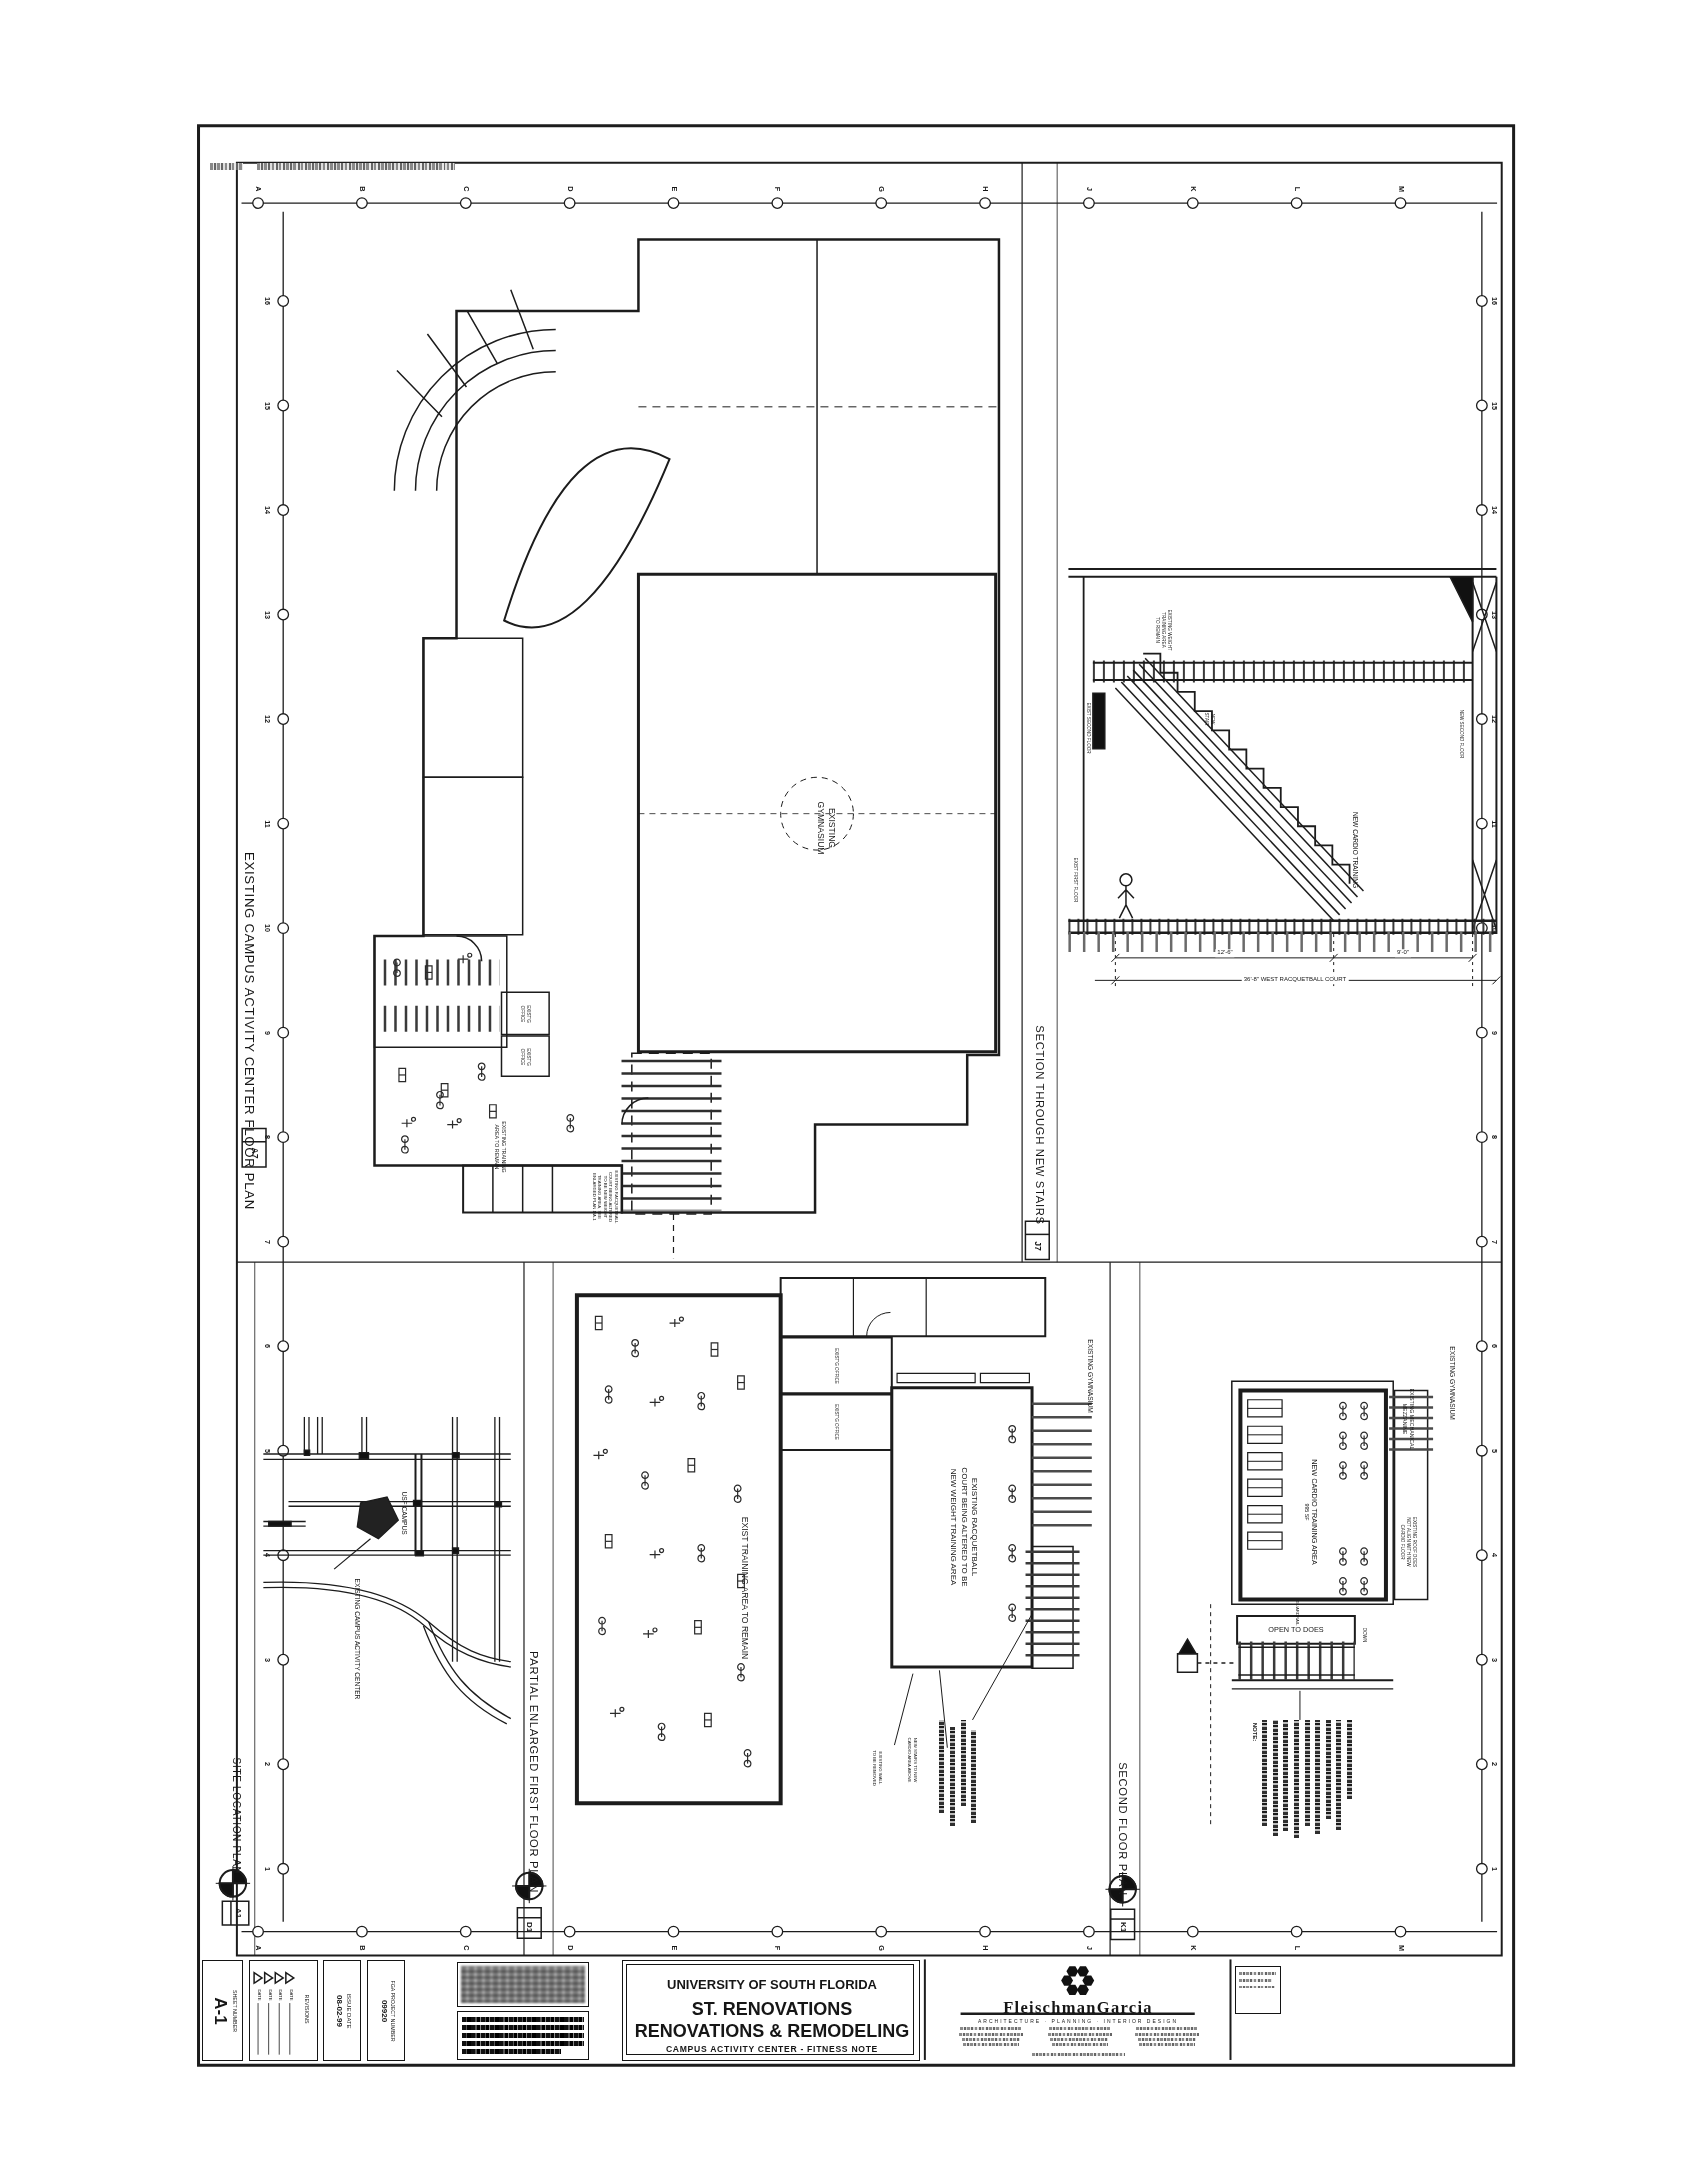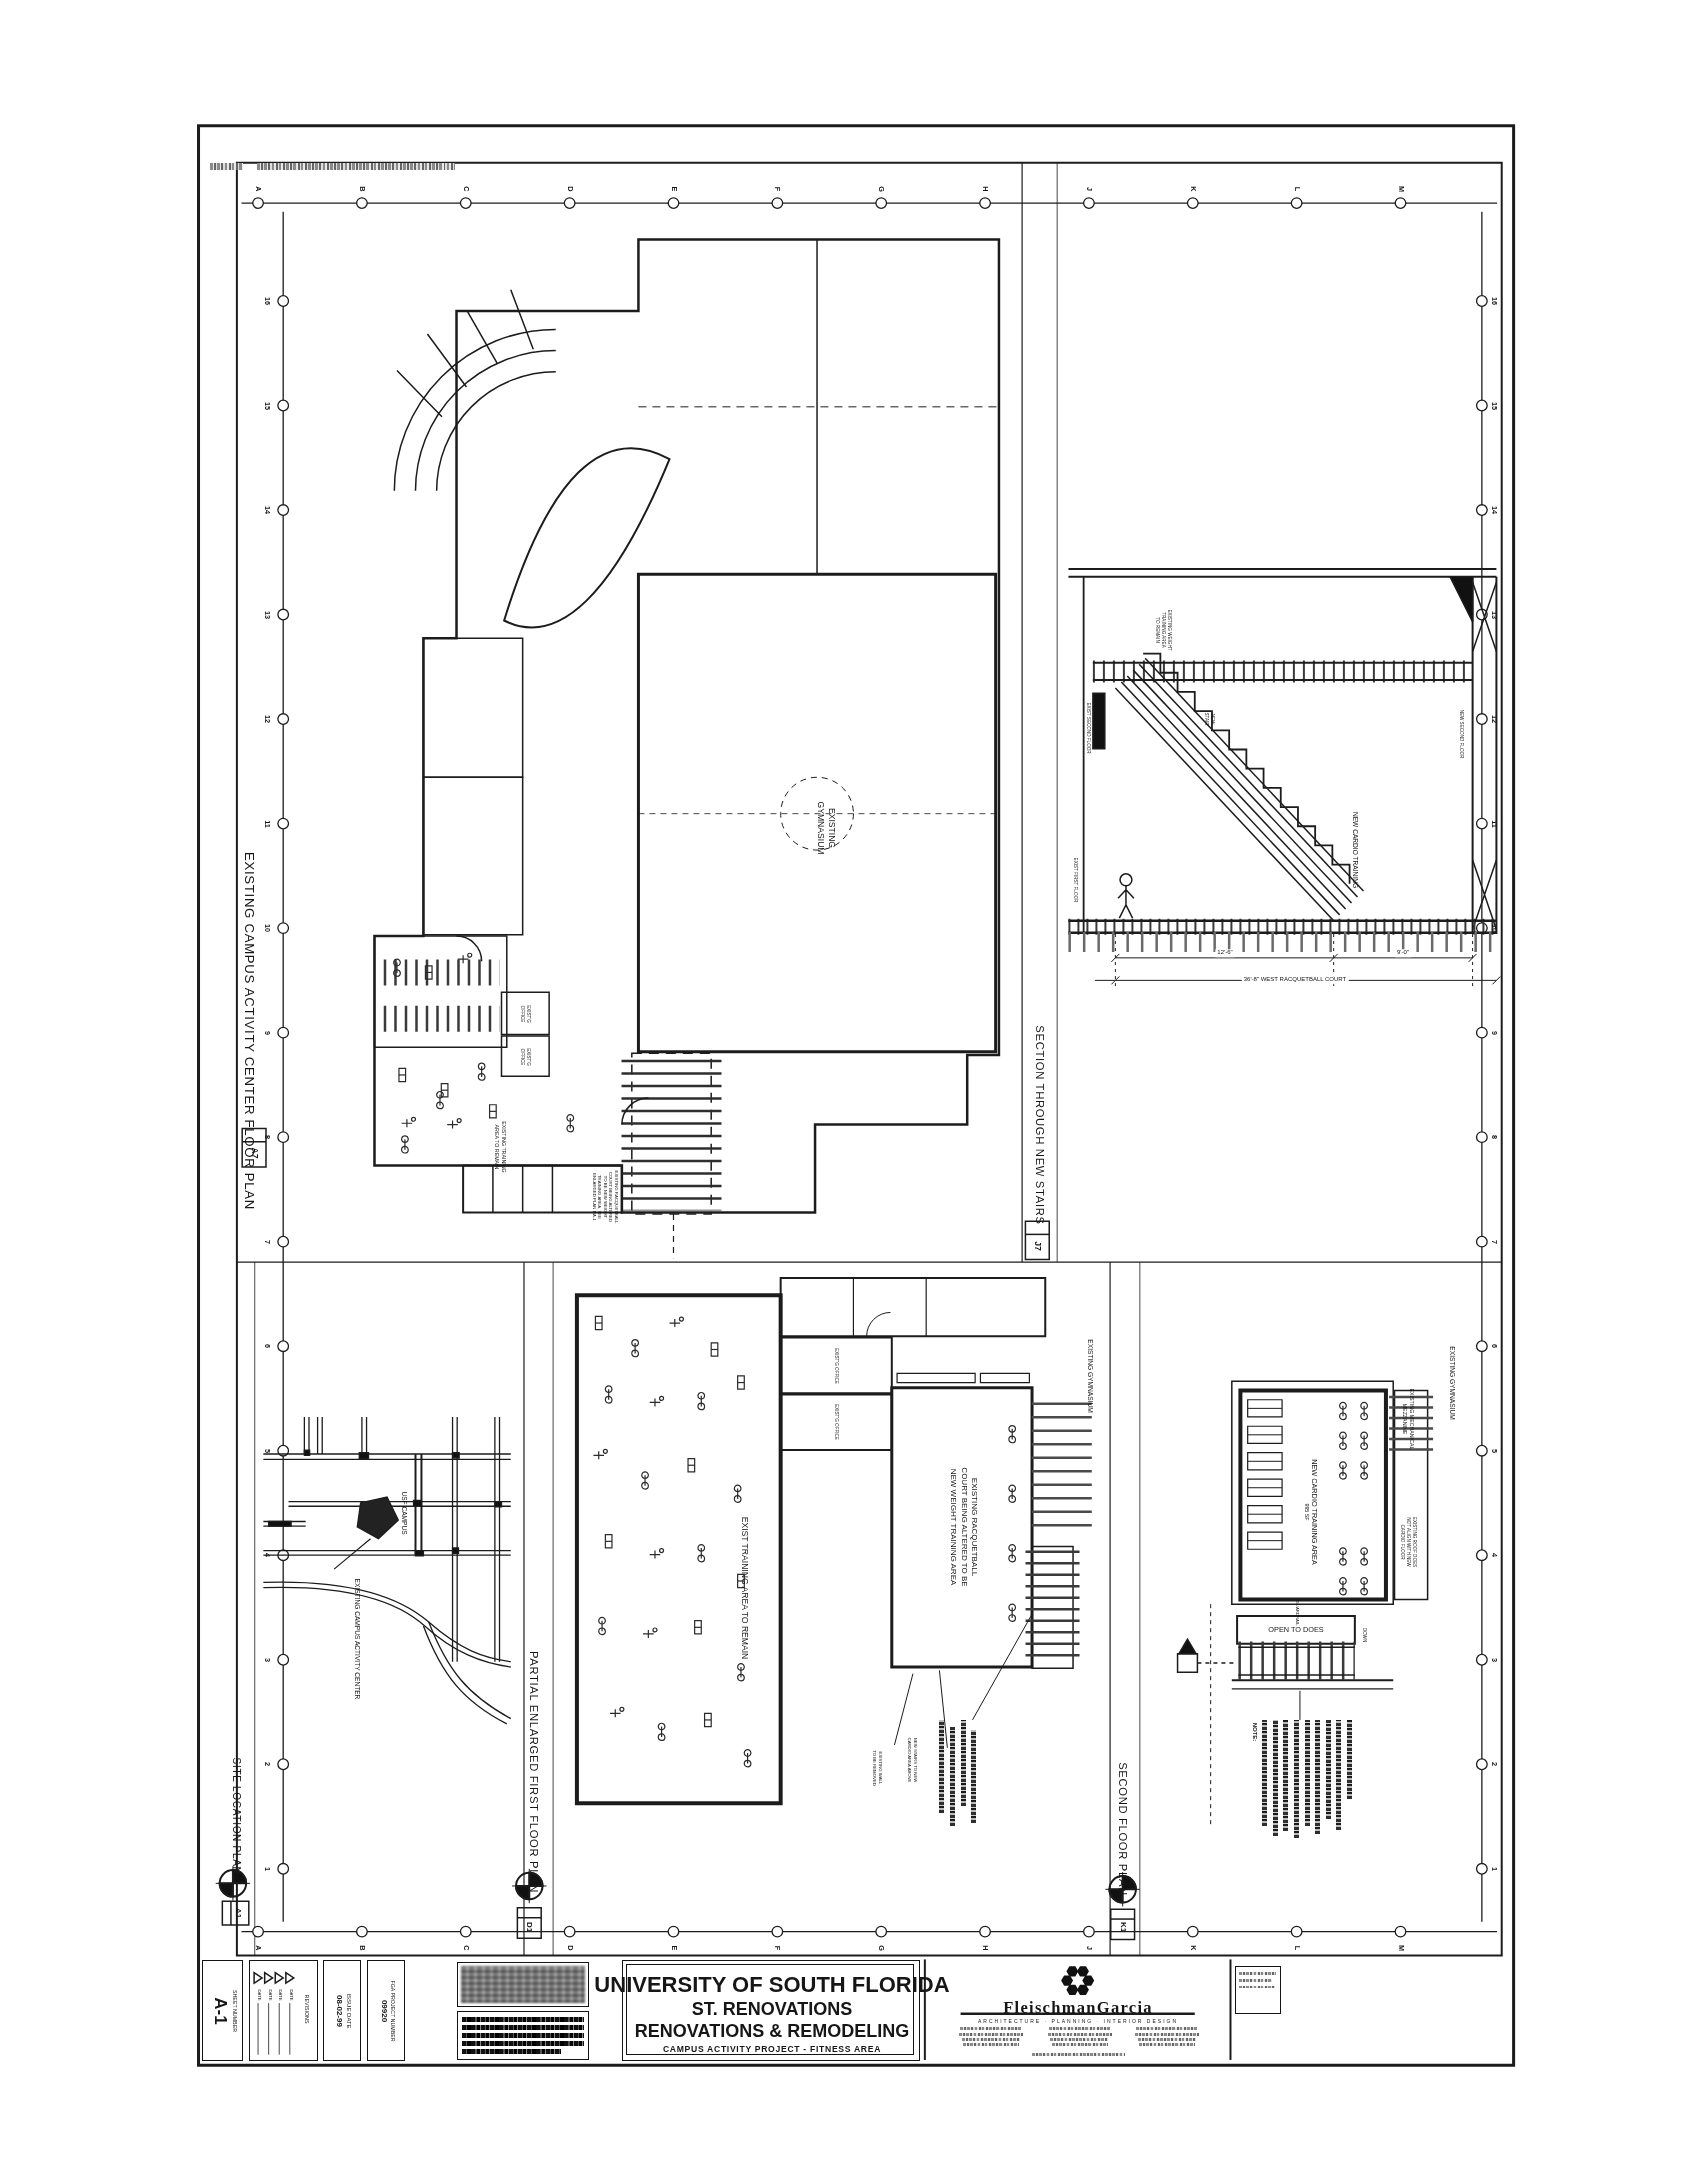--- a/index.html
+++ b/index.html
@@ -607,24 +607,24 @@
 <div class="box1" style="left:457px;top:2011px;width:132px;height:49px">
   <div class="smd" style="left:4px;top:5.3px;width:122px"></div>
   <div class="smd" style="left:4px;top:13.2px;width:122px"></div>
   <div class="smd" style="left:4px;top:21px;width:122px"></div>
   <div class="smd" style="left:4px;top:29px;width:122px"></div>
   <div class="smd" style="left:4px;top:37px;width:99px"></div>
 </div>
 
 <div class="box" style="left:622px;top:1960px;width:298px;height:101px">
   <div class="box1" style="left:3.3px;top:3.3px;width:288px;height:91px;border-width:1px"></div>
-  <div class="hl" style="left:149px;top:24px;font-size:22px;font-weight:bold">UNIVERSITY OF SOUTH FLORIDA</div>
+  <div class="hl" style="left:149px;top:24px;font-size:13px;font-weight:bold">UNIVERSITY OF SOUTH FLORIDA</div>
   <div class="hl" style="left:149px;top:48px;font-size:18px;font-weight:bold">ST. RENOVATIONS</div>
   <div class="hl" style="left:149px;top:70px;font-size:18px;font-weight:bold">RENOVATIONS &amp; REMODELING</div>
-  <div class="hl" style="left:149px;top:88px;font-size:8.6px;font-weight:bold;letter-spacing:0.7px">CAMPUS ACTIVITY PROJECT - FITNESS AREA</div>
+  <div class="hl" style="left:149px;top:88px;font-size:8.6px;font-weight:bold;letter-spacing:0.7px">CAMPUS ACTIVITY CENTER - FITNESS NOTE</div>
 </div>
 
 <div style="position:absolute;left:926px;top:1960px;width:278px;height:101px">
   <div class="hl" style="left:152px;top:48px;font-size:16.5px;font-family:'Liberation Serif',serif;font-weight:bold;letter-spacing:1.3px">FleischmanGarcia</div>
   <div class="hl" style="left:152px;top:61px;font-size:5px;letter-spacing:2px">ARCHITECTURE · PLANNING · INTERIOR DESIGN</div>
   <div class="sm" style="left:34px;top:67px;width:61px;height:2.6px"></div>
   <div class="sm" style="left:33px;top:73px;width:64px;height:2.6px"></div>
   <div class="sm" style="left:36px;top:78px;width:58px;height:2.6px"></div>
   <div class="sm" style="left:37px;top:83px;width:56px;height:2.6px"></div>
   <div class="sm" style="left:123px;top:67px;width:61px;height:2.6px"></div>

